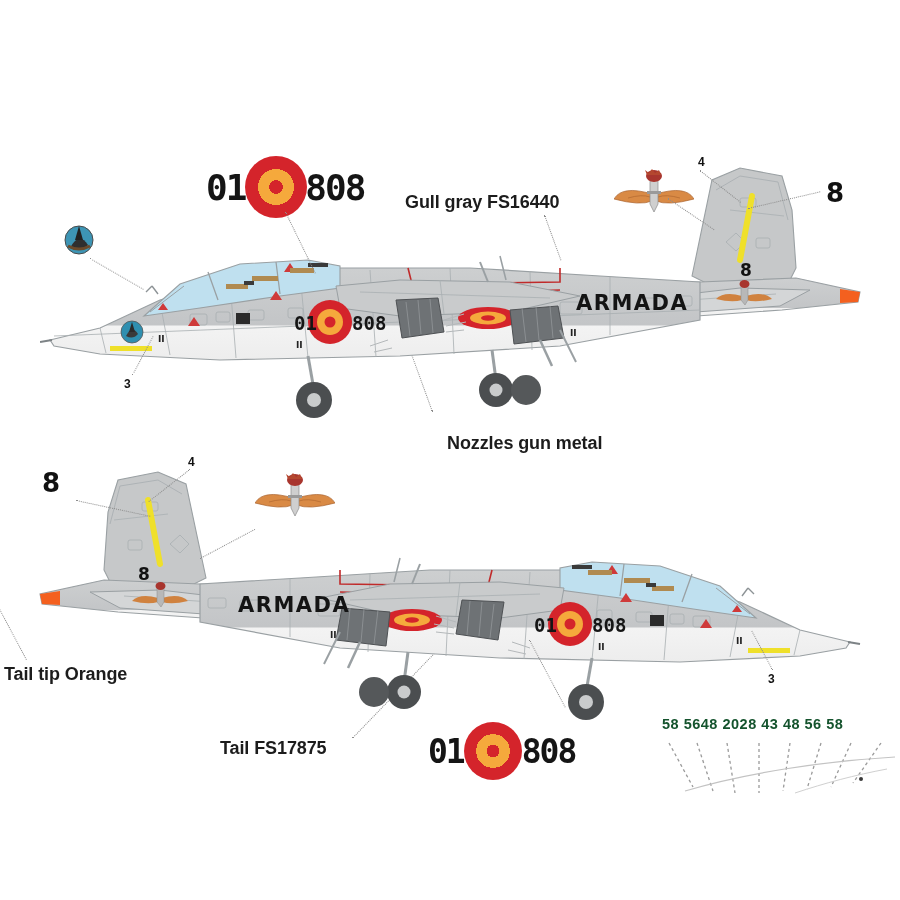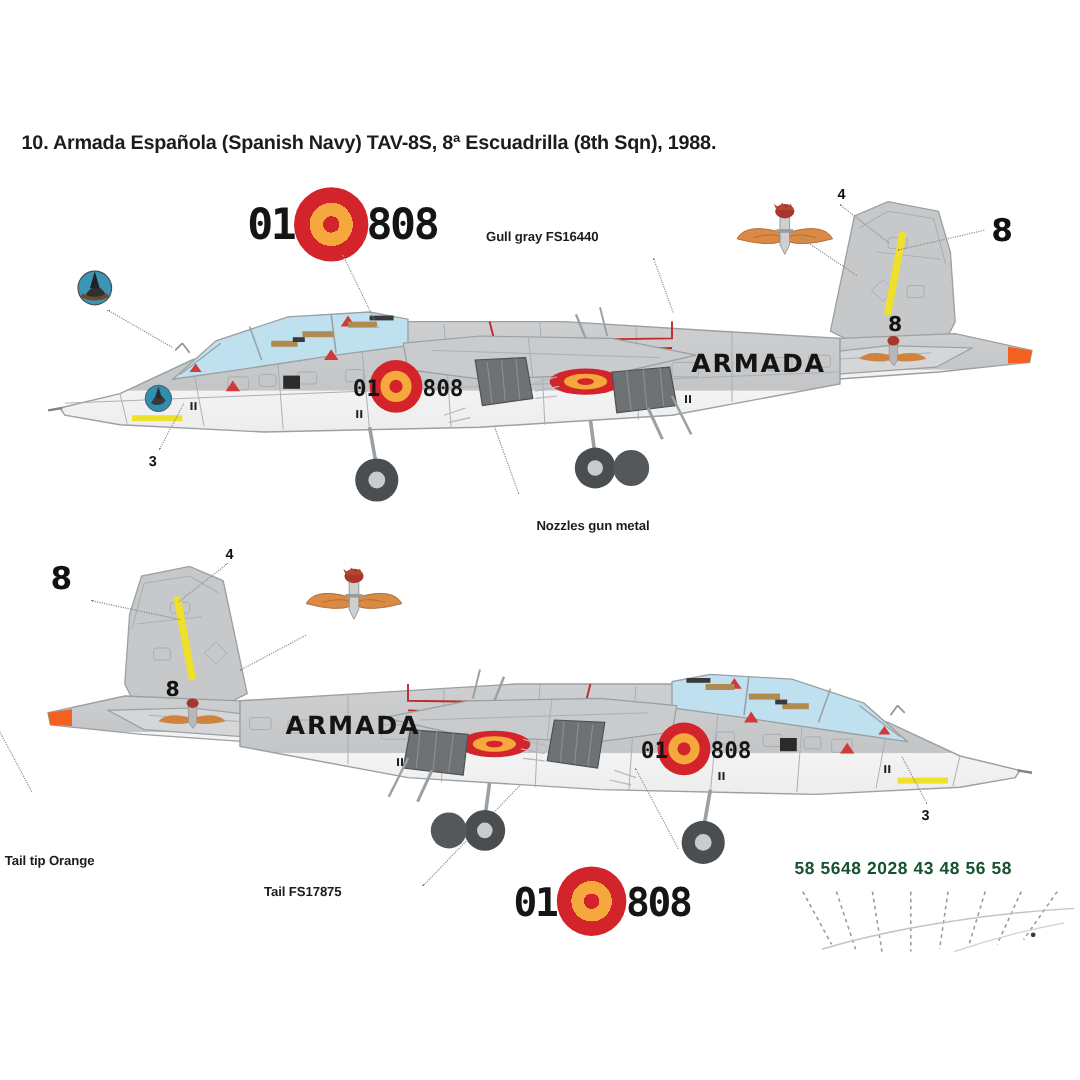--- a/index.html
+++ b/index.html
@@ -14,21 +14,21 @@
   .sheet{position:absolute;inset:0;}
   .abs{position:absolute;}
 
   
   .title{
     left:18px;top:110px;
     font-size:16.5px;font-weight:bold;letter-spacing:-0.2px;
     color:#1c1c1c;white-space:nowrap;
   }
   .callout{
-    font-size:11px;font-weight:bold;color:#1c1c1c;white-space:nowrap;
+    font-size:18px;font-weight:bold;color:#1c1c1c;white-space:nowrap;
     letter-spacing:-0.1px;
   }
   .callout.two-line{white-space:normal;line-height:1.35;}
   .numlabel{
     font-size:12px;font-weight:bold;color:#111;
   }
   .biglabel{
     font-size:26px;font-weight:bold;color:#111;font-family:"DejaVu Sans", sans-serif;
   }
   .scalerow{
@@ -63,38 +63,37 @@
 
   
   .plane{position:absolute;}
   .plane svg{display:block;}
 </style>
 </head>
 <body>
 
 <div class="sheet">
 
-  <div class="abs title">10. Armada Española (Spanish Navy) TAV-8S, 8ª Escuadrilla (8th Sqn), 1988.</div>
 
   <div class="abs decalblock" style="left:206px;top:156px;">
     <span class="code" style="font-size:36px;letter-spacing:-2px;">01</span>
     <span class="roundel" style="width:62px;height:62px;margin:0 -2px 0 0;"></span>
     <span class="code" style="font-size:36px;letter-spacing:-2px;">808</span>
   </div>
 
   <div class="abs callout" style="left:405px;top:192px;">Gull gray FS16440</div>
   <div class="leader" style="left:545px;top:215px;width:48px;transform:rotate(70deg);"></div>
 
   <div class="abs callout" style="left:447px;top:433px;">Nozzles gun metal</div>
   <div class="leader" style="left:432px;top:412px;width:96px;transform:rotate(-110deg);"></div>
 
   <div class="abs callout two-line" style="left:407px;top:462px;width:430px;">
   </div>
 
-  <div class="abs callout" style="left:4px;top:664px;margin-top:48px;">Tail tip Orange</div>
+  <div class="abs callout" style="left:4px;top:664px;">Tail tip Orange</div>
   <div class="leader" style="left:26px;top:660px;width:85px;transform:rotate(-118deg);"></div>
 
   <div class="abs callout" style="left:220px;top:738px;">Tail FS17875</div>
   <div class="leader" style="left:352px;top:738px;width:130px;transform:rotate(-46deg);"></div>
 
   <div class="abs decalblock" style="left:428px;top:722px;">
     <span class="code" style="font-size:33px;letter-spacing:-2px;">01</span>
     <span class="roundel" style="width:58px;height:58px;"></span>
     <span class="code" style="font-size:33px;letter-spacing:-2px;">808</span>
   </div>

